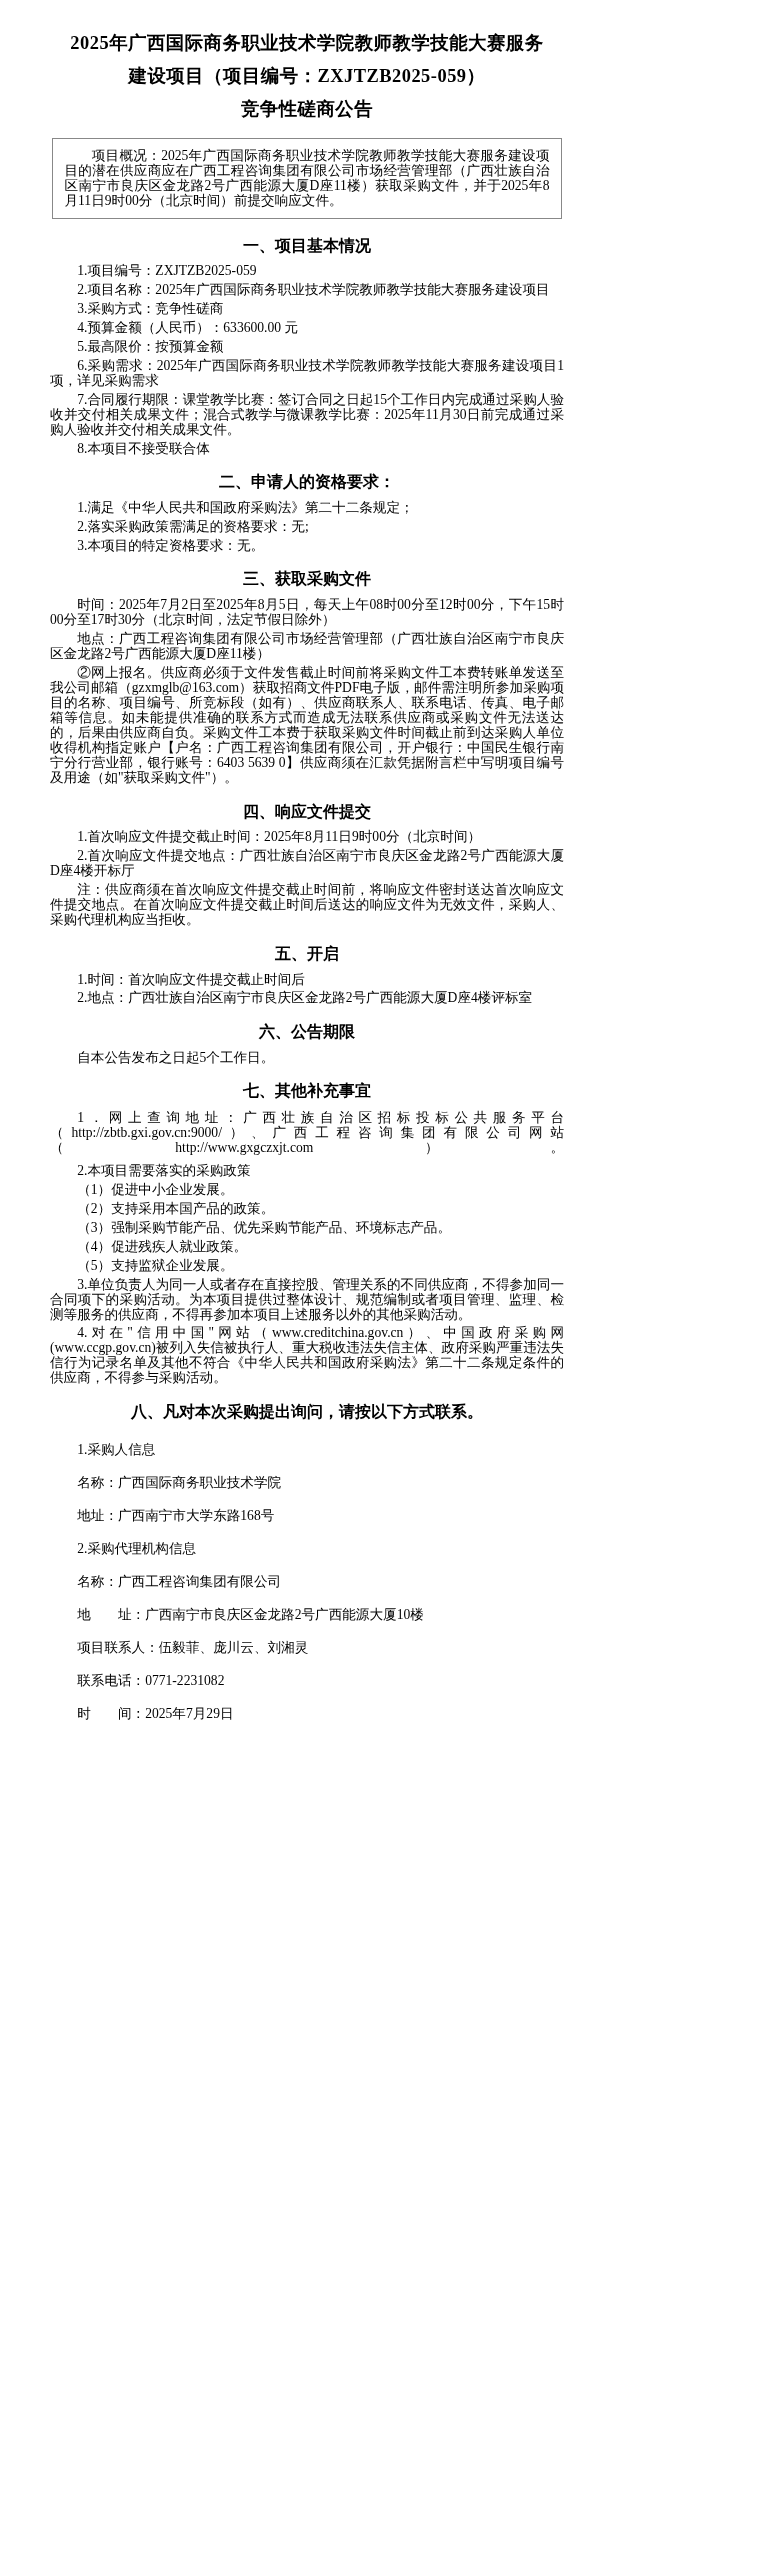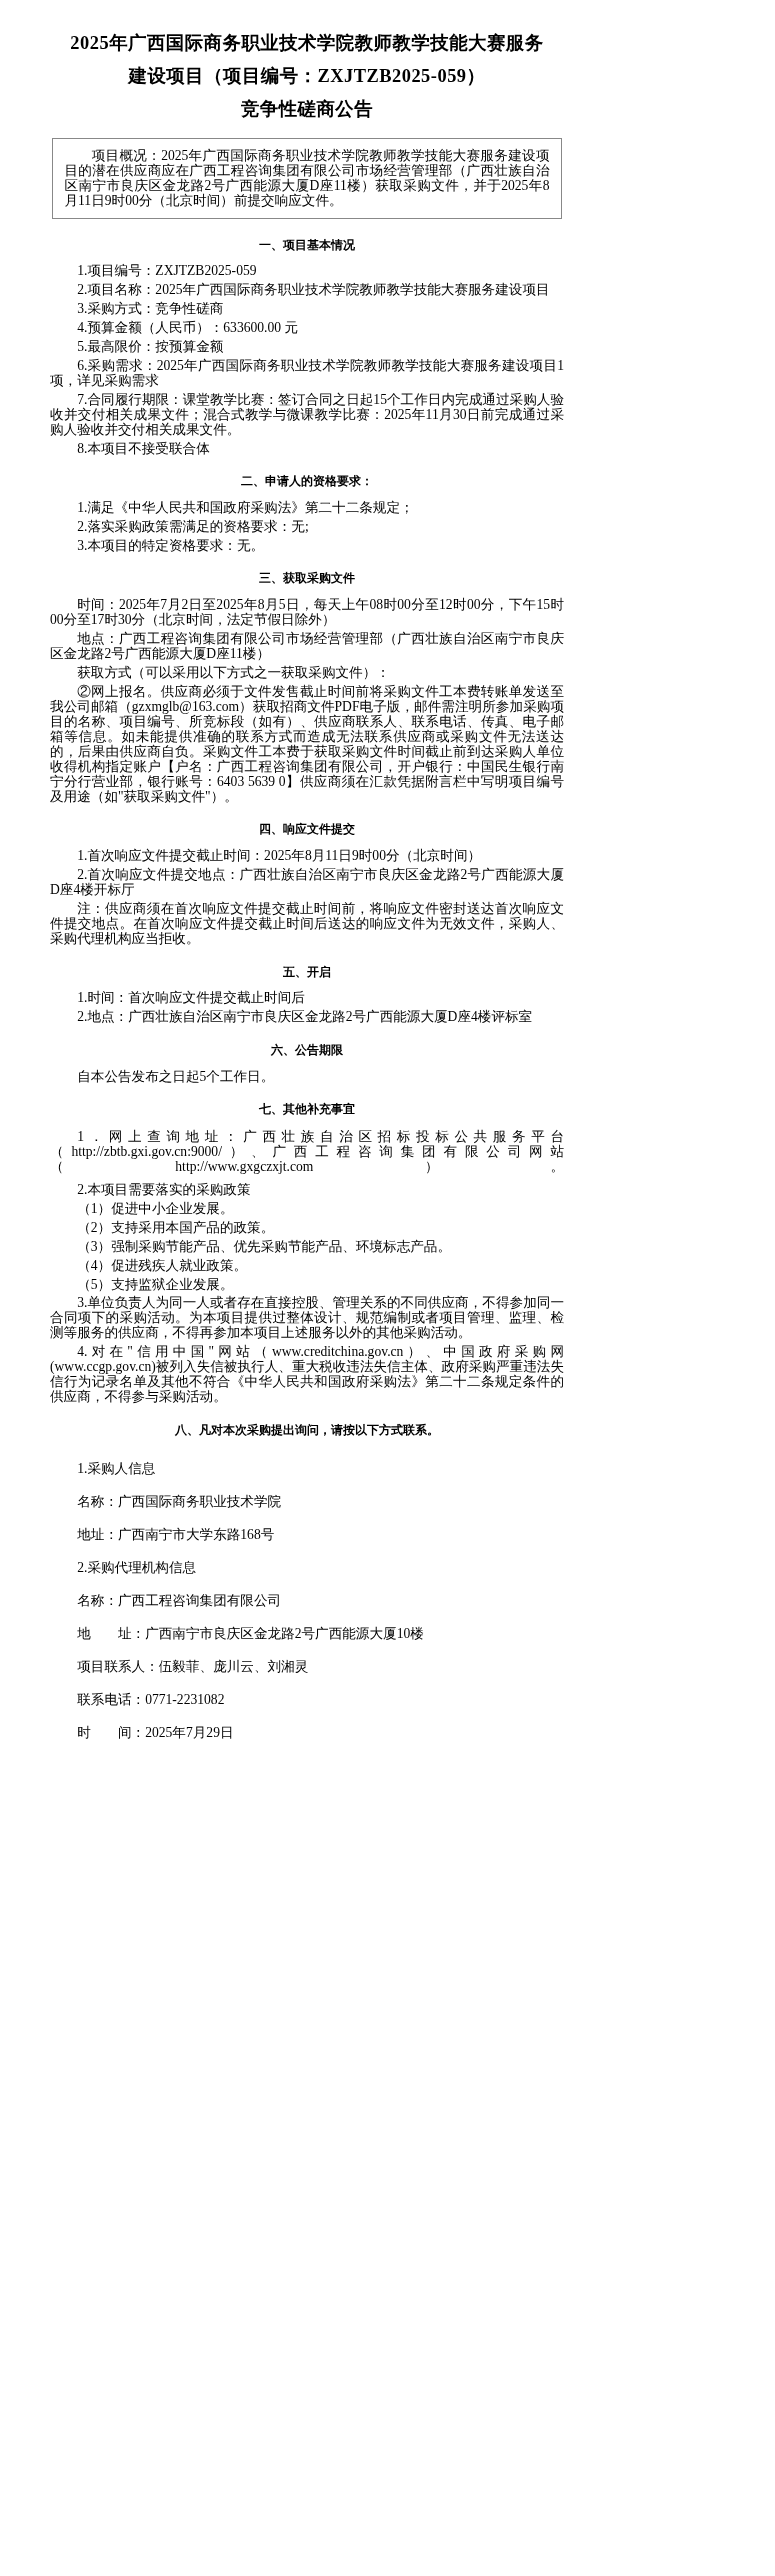--- a/index.html
+++ b/index.html
@@ -35,21 +35,21 @@
     padding: 9.7px 11.6px 9.7px 11.6px;
     font-size: 13px;
     line-height: 22px;
     text-align: justify;
   }
   .indent2 {
     text-indent: 2em;
   }
   h2.section {
     text-align: center;
-    font-size: 12px;
+    font-size: 16px;
     font-weight: bold;
     margin: 13.6px 0 5.8px 0;
     line-height: 25px;
   }
   p {
     margin: 0 0 0 0;
     font-size: 13.6px;
     line-height: 15px;
     text-align: justify;
   }
@@ -94,21 +94,20 @@
   <p class="item">8.本项目不接受联合体</p>
 
   <h2 class="section">二、申请人的资格要求：</h2>
   <p class="item">1.满足《中华人民共和国政府采购法》第二十二条规定；</p>
   <p class="item">2.落实采购政策需满足的资格要求：无;</p>
   <p class="item">3.本项目的特定资格要求：无。</p>
 
   <h2 class="section">三、获取采购文件</h2>
   <p class="item">时间：2025年7月2日至2025年8月5日，每天上午08时00分至12时00分，下午15时00分至17时30分（北京时间，法定节假日除外）</p>
   <p class="item">地点：广西工程咨询集团有限公司市场经营管理部（广西壮族自治区南宁市良庆区金龙路2号广西能源大厦D座11楼）</p>
-  <p class="item">获取方式（可以采用以下方式之一获取采购文件）：</p>
   <p class="item">②网上报名。供应商必须于文件发售截止时间前将采购文件工本费转账单发送至我公司邮箱（gzxmglb@163.com）获取招商文件PDF电子版，邮件需注明所参加采购项目的名称、项目编号、所竞标段（如有）、供应商联系人、联系电话、传真、电子邮箱等信息。如未能提供准确的联系方式而造成无法联系供应商或采购文件无法送达的，后果由供应商自负。采购文件工本费于获取采购文件时间截止前到达采购人单位收得机构指定账户【户名：广西工程咨询集团有限公司，开户银行：中国民生银行南宁分行营业部，银行账号：6403 5639 0】供应商须在汇款凭据附言栏中写明项目编号及用途（如"获取采购文件"）。</p>
 
   <h2 class="section">四、响应文件提交</h2>
   <p class="item">1.首次响应文件提交截止时间：2025年8月11日9时00分（北京时间）</p>
   <p class="item">2.首次响应文件提交地点：广西壮族自治区南宁市良庆区金龙路2号广西能源大厦D座4楼开标厅</p>
   <p class="item">注：供应商须在首次响应文件提交截止时间前，将响应文件密封送达首次响应文件提交地点。在首次响应文件提交截止时间后送达的响应文件为无效文件，采购人、采购代理机构应当拒收。</p>
 
   <h2 class="section">五、开启</h2>
   <p class="item">1.时间：首次响应文件提交截止时间后</p>
   <p class="item">2.地点：广西壮族自治区南宁市良庆区金龙路2号广西能源大厦D座4楼评标室</p>

